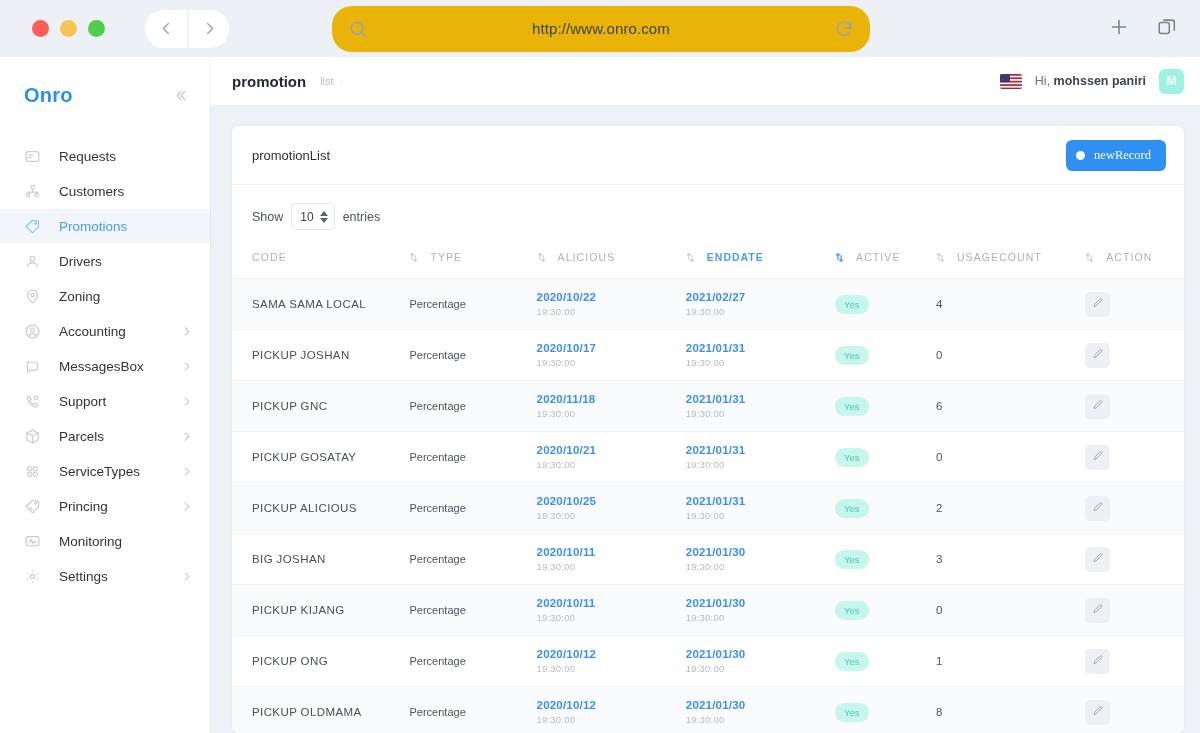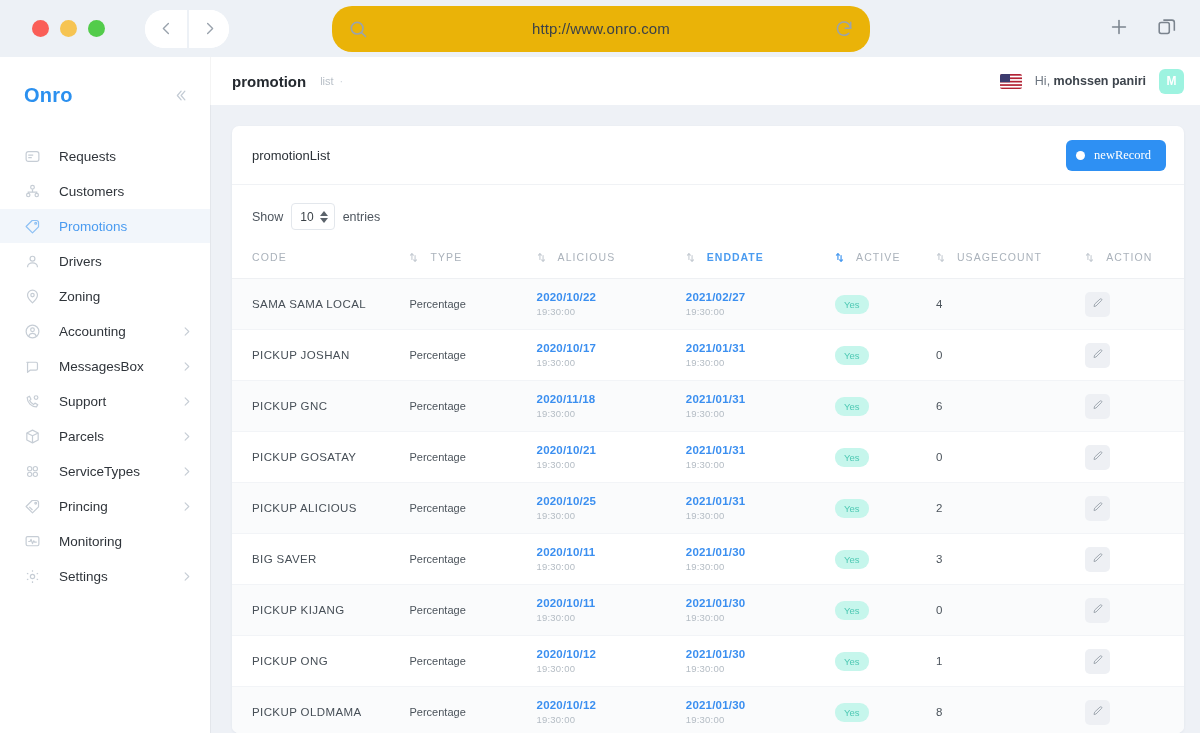--- a/index.html
+++ b/index.html
@@ -754,21 +754,21 @@
                   <td><span class="usage">2</span></td>
                   <td>
                     <button class="act-btn">
                       <span><svg viewBox="0 0 24 24" fill="none" stroke="currentColor" stroke-width="1.8" stroke-linecap="round" stroke-linejoin="round">
                           <path d="M16.5 3.8a2 2 0 0 1 2.8 2.8L8 18l-4 1 1-4z"></path>
                         </svg></span>
                     </button>
                   </td>
                 </tr>
                 <tr>
-                  <td><span class="c-code">BIG SAVER</span></td>
+                  <td><span class="c-code">BIG JOSHAN</span></td>
                   <td><span class="c-type">Percentage</span></td>
                   <td>
                     <div class="d-main">2020/10/11</div>
                     <div class="d-sub">19:30:00</div>
                   </td>
                   <td>
                     <div class="d-main">2021/01/30</div>
                     <div class="d-sub">19:30:00</div>
                   </td>
                   <td><span class="badge">Yes</span></td>

